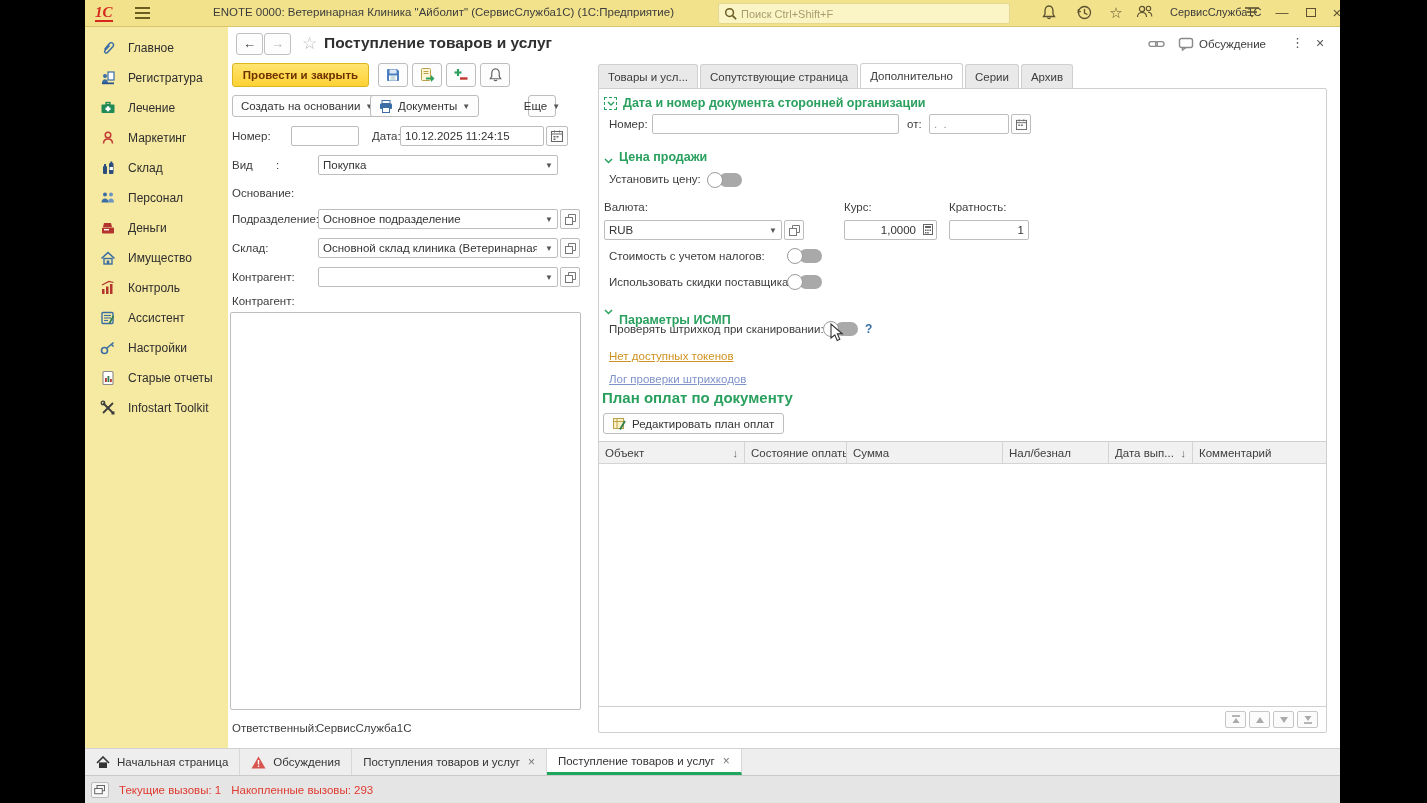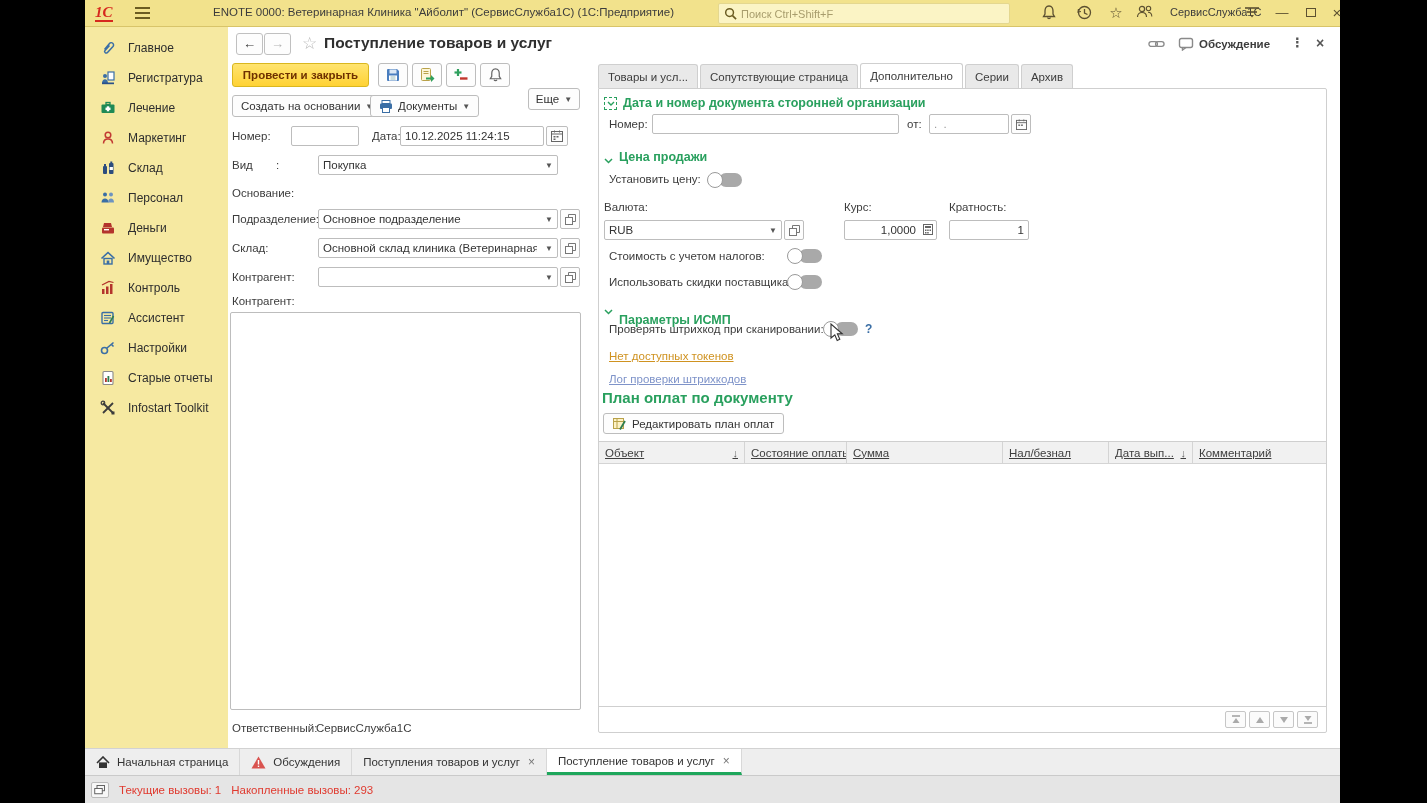--- a/index.html
+++ b/index.html
@@ -30,21 +30,21 @@
   .side-item { display:flex; align-items:center; height:30px; padding-left:15px; cursor:pointer; }
   .side-item .sic { width:17px; height:16px; margin-right:11px; flex:0 0 auto; }
   .side-item .slab { font-size:12px; color:#2e2e2e; white-space:nowrap; }
 
   
   .main { position:absolute; left:143px; top:27px; width:1112px; height:721px; background:#fff; font-size:11.5px; color:#333; }
   .navbtn { position:absolute; top:6px; width:27px; height:22px; background:#fdfdfd; border:1px solid #c0c0c0;
             border-radius:3px; text-align:center; line-height:20px; font-size:13px; cursor:pointer;}
   .hdr-star { position:absolute; left:74px; top:6px; font-size:17px; color:#b9b9b9; cursor:pointer;}
   .hdr-title { position:absolute; left:96px; top:7px; font-size:15.5px; font-weight:bold; color:#2f2f2f; }
-  .hdr-right { position:absolute; top:10px; cursor:pointer; color:#777;font-weight:bold; }
+  .hdr-right { position:absolute; top:10px; cursor:pointer; color:#777; }
   .btn { background:#fdfdfd; border:1px solid #bdbdbd; border-radius:3px; font-size:11.5px; color:#333;
          display:inline-flex; align-items:center; justify-content:center; cursor:pointer; font-family:inherit;}
   .primary { position:absolute; left:4px; top:36px; width:137px; height:24px;
              background:linear-gradient(#ffe470,#ffd234); border:1px solid #dab71f; border-radius:3px;
              font-weight:bold; color:#6e3000; font-size:11.5px; display:flex; align-items:center; justify-content:center; cursor:pointer;}
   .icbtn { position:absolute; top:36px; width:30px; height:24px; }
   .caret { font-size:8px; color:#555; margin-left:5px; }
   .lbl { position:absolute; white-space:nowrap; color:#3c3c3c; }
   .fld { position:absolute; height:20px; border:1px solid #bdbdbd; border-radius:2px; background:#fff; display:flex; align-items:center;}
   .fld input { border:none; outline:none; width:100%; height:100%; font-size:11.5px; padding:0 4px; font-family:inherit; color:#333; background:transparent;}
@@ -62,21 +62,21 @@
   .sechdr { position:absolute; font-size:12.5px; font-weight:bold; color:#29a05e; white-space:nowrap; cursor:pointer;}
   .toggle { position:absolute; width:36px; height:16px; cursor:pointer;}
   .toggle .tbody { position:absolute; left:12px; top:1px; width:23px; height:14px; border-radius:7px; background:#a9a9a9; }
   .toggle .tknob { position:absolute; left:0; top:0; width:16px; height:16px; border-radius:50%; background:#fff; border:1px solid #9a9a9a; }
   .link { position:absolute; font-size:11.5px; text-decoration:underline; cursor:pointer; white-space:nowrap;}
   .link.amber { color:#cf9220; }
   .link.blue { color:#7e93c9; }
   .plan-title { position:absolute; left:3px; top:300px; font-size:15px; font-weight:bold; color:#29a05e; }
   .table { position:absolute; left:0; top:352px; right:0; height:266px; border-top:1px solid #cfcfcf; border-bottom:1px solid #cfcfcf;}
   .thead { display:flex; height:22px; background:#f1f1f1; border-bottom:1px solid #d4d4d4; }
-  .th { font-size:11.5px; color:#3e3e3e; padding:0 6px; display:flex; align-items:center; border-right:1px solid #d4d4d4; white-space:nowrap; overflow:hidden; cursor:pointer;text-decoration:underline;}
+  .th { font-size:11.5px; color:#3e3e3e; padding:0 6px; display:flex; align-items:center; border-right:1px solid #d4d4d4; white-space:nowrap; overflow:hidden; cursor:pointer;}
   .th .sort { margin-left:auto; color:#666; font-size:11px; padding-left:4px;}
   .tnav { position:absolute; top:622px; right:8px; display:flex; }
   .tnavb { width:21px; height:17px; border:1px solid #c6c6c6; border-radius:2px; background:#fbfbfb; margin-left:3px;
            display:flex; align-items:center; justify-content:center; cursor:pointer;}
 
   
   .bottombar { position:absolute; left:0; top:748px; width:1255px; height:27px; background:#eeeeee; border-top:1px solid #d2d2d2; display:flex;}
   .btab { height:100%; display:flex; align-items:center; padding:0 11px; font-size:11.5px; color:#333;
           border-right:1px solid #d8d8d8; cursor:pointer; white-space:nowrap;}
   .btab.active { background:#fff; border-bottom:3px solid #1ea75c; }
@@ -309,21 +309,21 @@
       </div>
     <div class="btn" style="position:absolute; left:142px; top:68px; height:22px; padding:0 8px">
       <svg width="14" height="13" viewBox="0 0 14 13" style="margin-right:5px">
           <rect x="3" y="0.5" width="8" height="3" fill="#fff" stroke="#3a6ea5" stroke-width="1"></rect>
           <rect x="1" y="3.5" width="12" height="5.5" rx="1" fill="#3a6ea5"></rect>
           <rect x="3.5" y="7.5" width="7" height="5" fill="#fff" stroke="#3a6ea5" stroke-width="1"></rect>
         </svg>
       <span>Документы</span>
         <span class="caret">▼</span>
       </div>
-    <div class="btn" style="position:absolute; left:300px; top:61px; height:22px; width:52px">
+    <div class="btn" style="position:absolute; left:300px; top:68px; height:22px; width:28px">
       <span>Еще</span>
         <span class="caret">▼</span>
       </div>
 
     <span class="lbl" style="left:4px; top:103px">Номер:</span>
     <div class="fld" style="left:63px; top:99px; width:68px">
         <input value="" style="">
       </div>
     <span class="lbl" style="left:144px; top:103px">Дата:</span>
     <div class="fld" style="left:172px; top:99px; width:144px">

